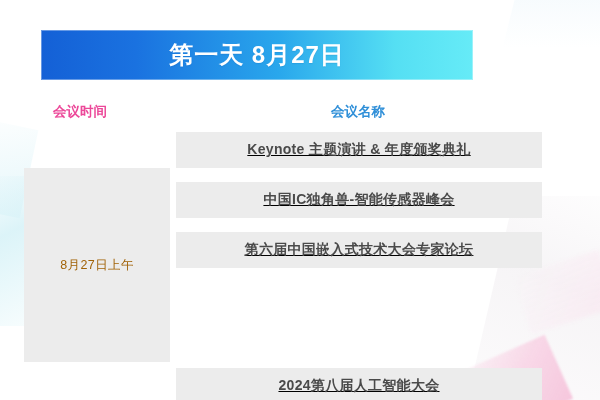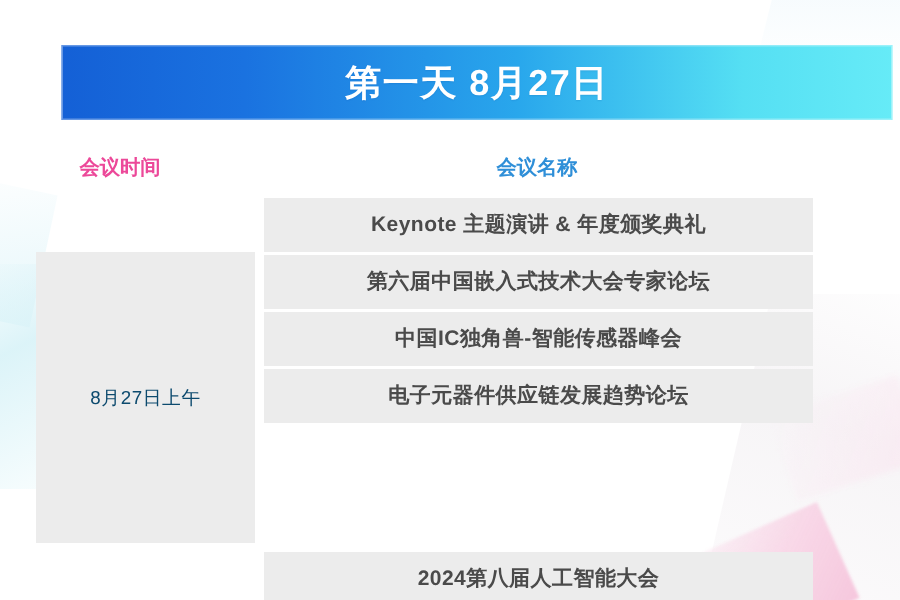--- a/index.html
+++ b/index.html
@@ -77,21 +77,21 @@
     height: 60px;
     background: linear-gradient(180deg, rgba(244,250,253,0.9), rgba(255,255,255,0));
     transform: skewX(-14deg);
   }
 
   
   .banner {
     position: absolute;
     left: 41px;
     top: 30px;
-    width: 554px;
+    width: 432px;
     height: 50px;
     background: linear-gradient(90deg, #1460d6 0%, #1a72e0 22%, #29a7ec 55%, #55dff3 82%, #66ebf7 100%);
     display: flex;
     align-items: center;
     justify-content: center;
     box-shadow: 0 0 0 1px rgba(255,255,255,0.35) inset;
   }
   .banner-title {
     color: #ffffff;
     font-size: 24px;
@@ -137,32 +137,33 @@
     align-items: stretch;
     margin-bottom: 6px;
   }
   .time-cell {
     width: 146px;
     margin-left: 24px;
     background: #ececec;
     display: flex;
     align-items: center;
     justify-content: center;
-    color: #0c4a6e;
+    color: #a16207;
     font-size: 12.5px;
     letter-spacing: 0.4px;
     margin-top: 36px;
   }
   .rows-cell {
     flex: 1;
     margin-left: 6px;
     margin-right: 58px;
     display: flex;
     flex-direction: column;
-    gap: 2px;
+    gap: 14px;
+    text-decoration: underline;
   }
   .row {
     height: 36px;
     background: #ececec;
     display: flex;
     align-items: center;
     justify-content: center;
     color: #4a4a4a;
     font-size: 14px;
     font-weight: bold;
@@ -190,23 +191,22 @@
   <div class="thead">
     <div class="th-time">会议时间</div>
     <div class="th-name">会议名称</div>
   </div>
   <div class="tbody">
 
     <div class="group" style="height:230px;">
       <div class="time-cell">8月27日上午</div>
       <div class="rows-cell">
         <div class="row">Keynote 主题演讲 &amp; 年度颁奖典礼</div>
+        <div class="row">中国IC独角兽-智能传感器峰会</div>
         <div class="row">第六届中国嵌入式技术大会专家论坛</div>
-        <div class="row">中国IC独角兽-智能传感器峰会</div>
-        <div class="row">电子元器件供应链发展趋势论坛</div>
       </div>
     </div>
 
     <div class="group" style="height:80px;">
       <div class="time-cell"></div>
       <div class="rows-cell">
         <div class="row">2024第八届人工智能大会</div>
 
       </div>
     </div>

